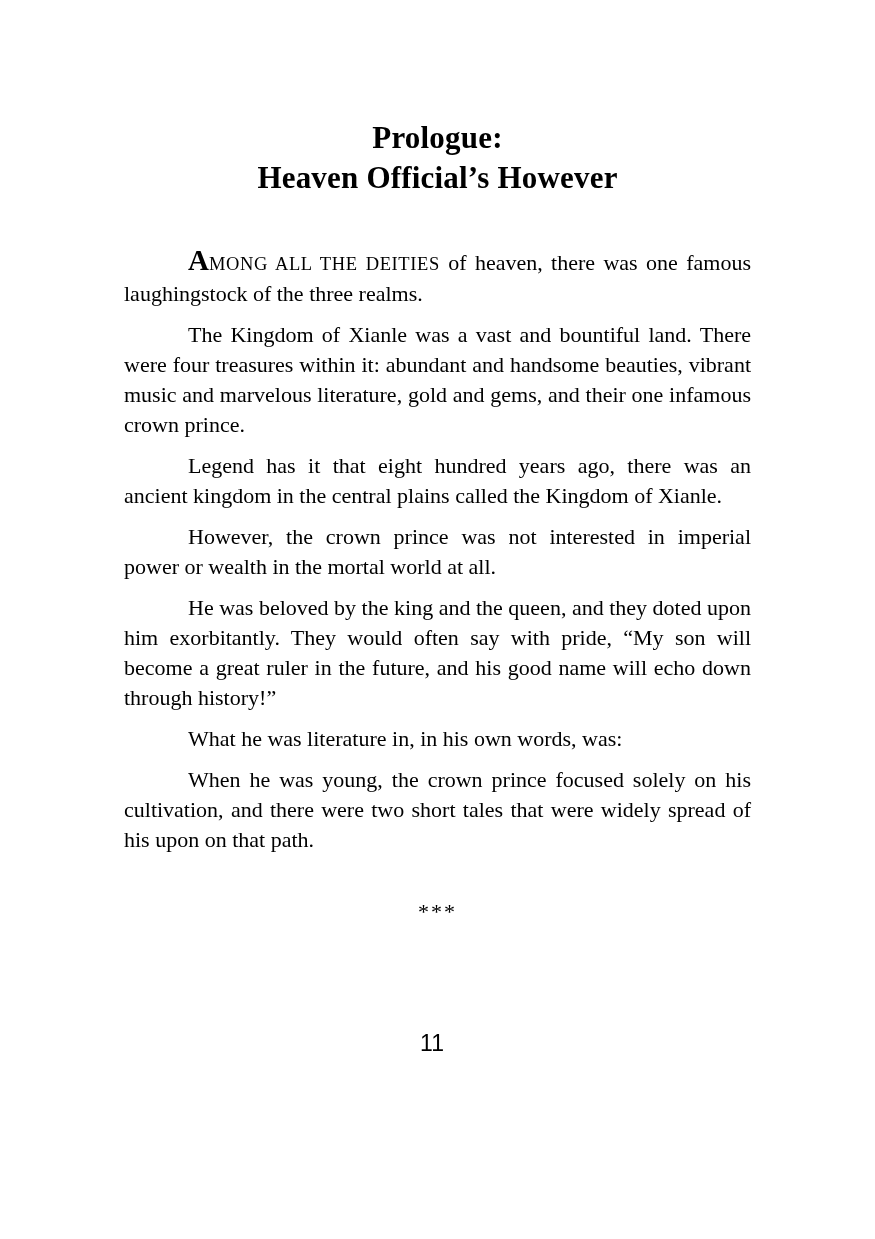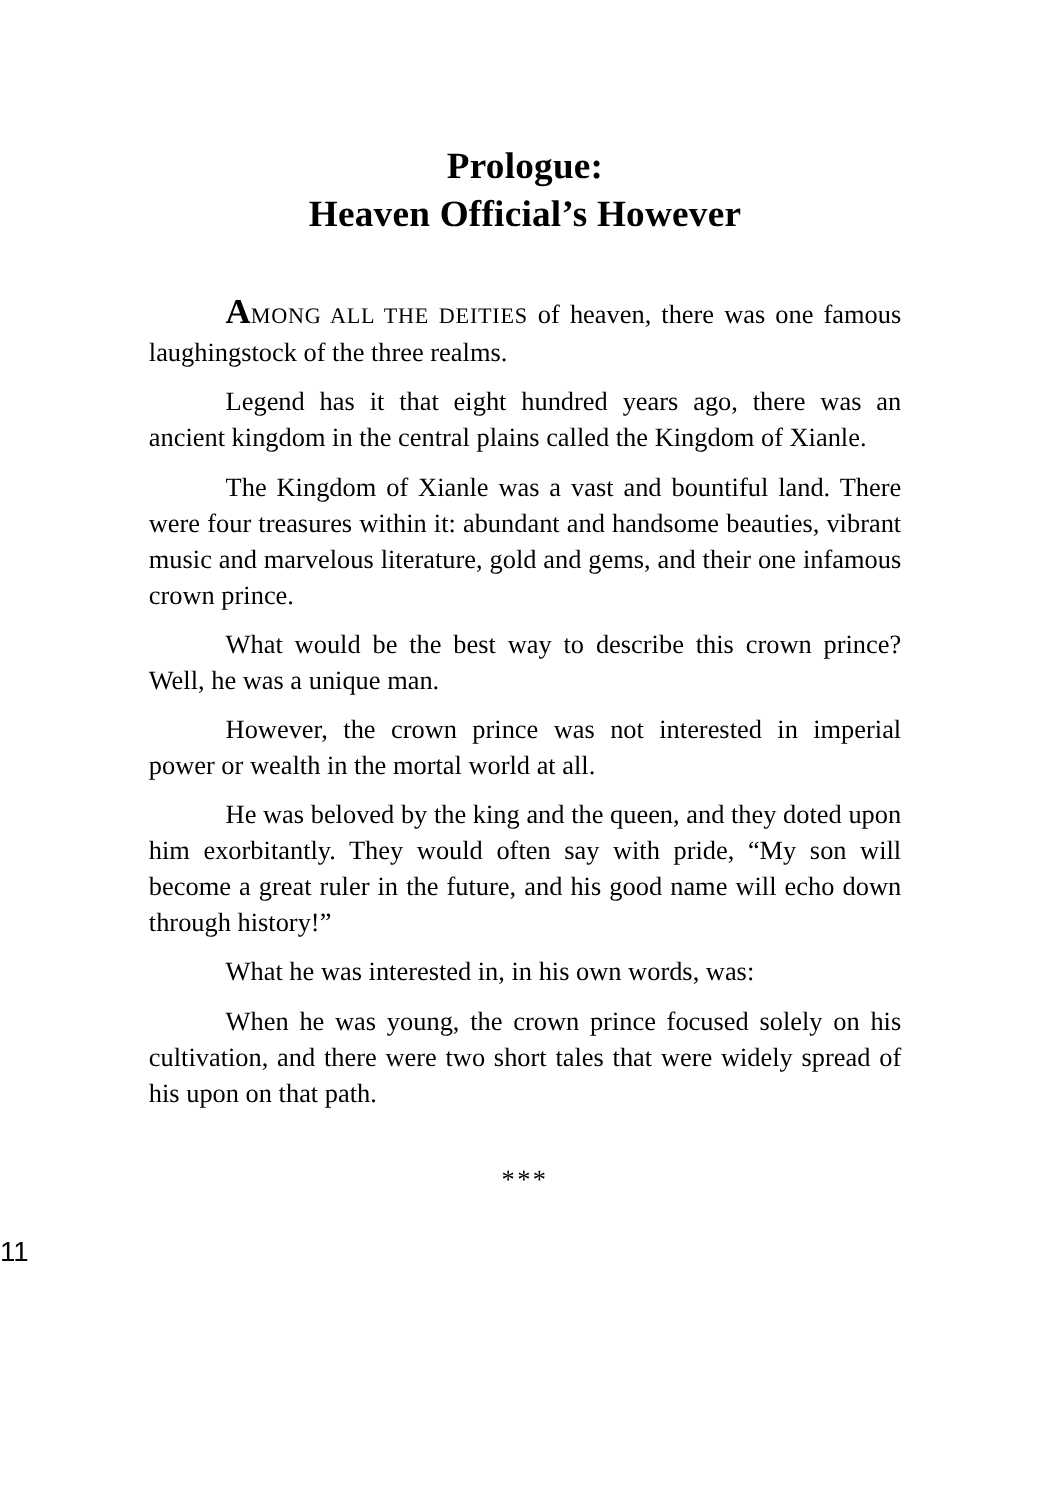--- a/index.html
+++ b/index.html
@@ -49,42 +49,42 @@
     margin-top: 44px;
     text-align: center;
     font-size: 22px;
     letter-spacing: 2px;
   }
   .page-number {
     position: absolute;
     left: 0;
     right: 11px;
     bottom: 46px;
+    text-align: center;
     font-family: "Liberation Sans", "DejaVu Sans", sans-serif;
     font-size: 23px;
   }
 </style>
 </head>
 <body>
 
 <div class="page">
 
   <h1 class="chapter-title">
     <span>Prologue:</span><br>
     <span>Heaven Official’s However</span>
   </h1>
 
   <div class="body-text">
     <p><span class="lead-cap">A</span><span class="small-caps">MONG ALL THE DEITIES</span><span> of heaven, there was one famous laughingstock of the three realms.</span></p>
+    <p>The Kingdom of Xianle was a vast and bountiful land. There were four treasures within it: abundant and handsome beauties, vibrant music and marvelous literature, gold and gems, and their one infamous crown prince.</p>
     <p>Legend has it that eight hundred years ago, there was an ancient kingdom in the central plains called the Kingdom of Xianle.</p>
-    <p>The Kingdom of Xianle was a vast and bountiful land. There were four treasures within it: abundant and handsome beauties, vibrant music and marvelous literature, gold and gems, and their one infamous crown prince.</p>
-    <p>What would be the best way to describe this crown prince? Well, he was a unique man.</p>
     <p>However, the crown prince was not interested in imperial power or wealth in the mortal world at all.</p>
     <p>He was beloved by the king and the queen, and they doted upon him exorbitantly. They would often say with pride, “My son will become a great ruler in the future, and his good name will echo down through history!”</p>
-    <p>What he was interested in, in his own words, was:</p>
+    <p>What he was literature in, in his own words, was:</p>
     <p>When he was young, the crown prince focused solely on his cultivation, and there were two short tales that were widely spread of his upon on that path.</p>
   </div>
 
   <div class="separator">***</div>
 
   <div class="page-number">11</div>
 
 </div>
 
 </body></html>

